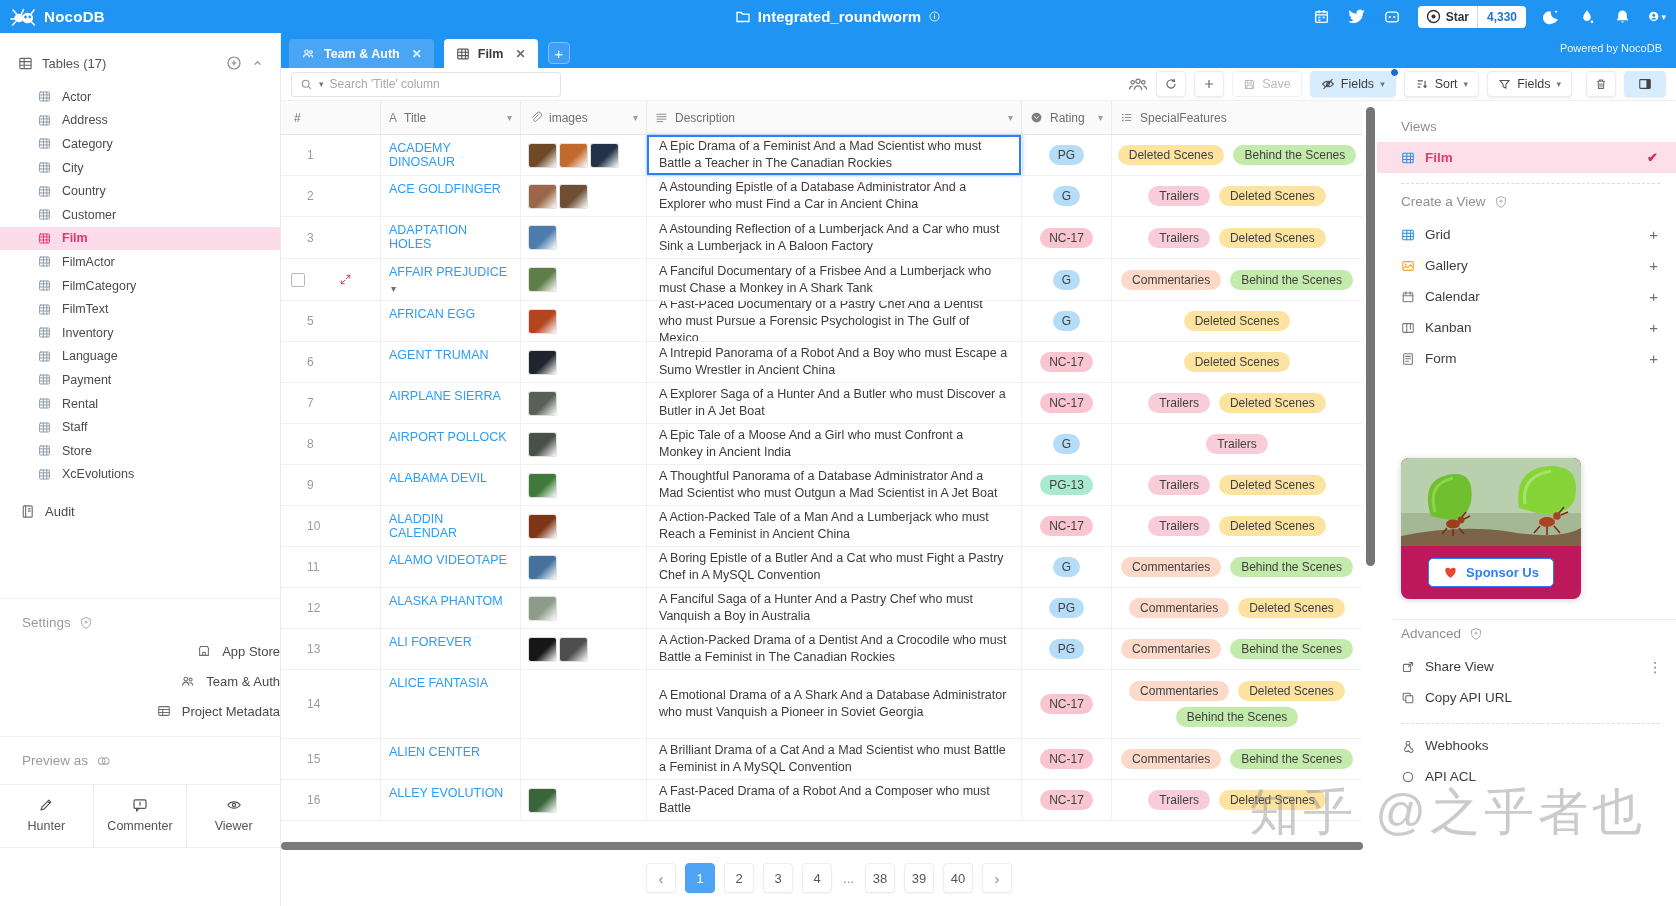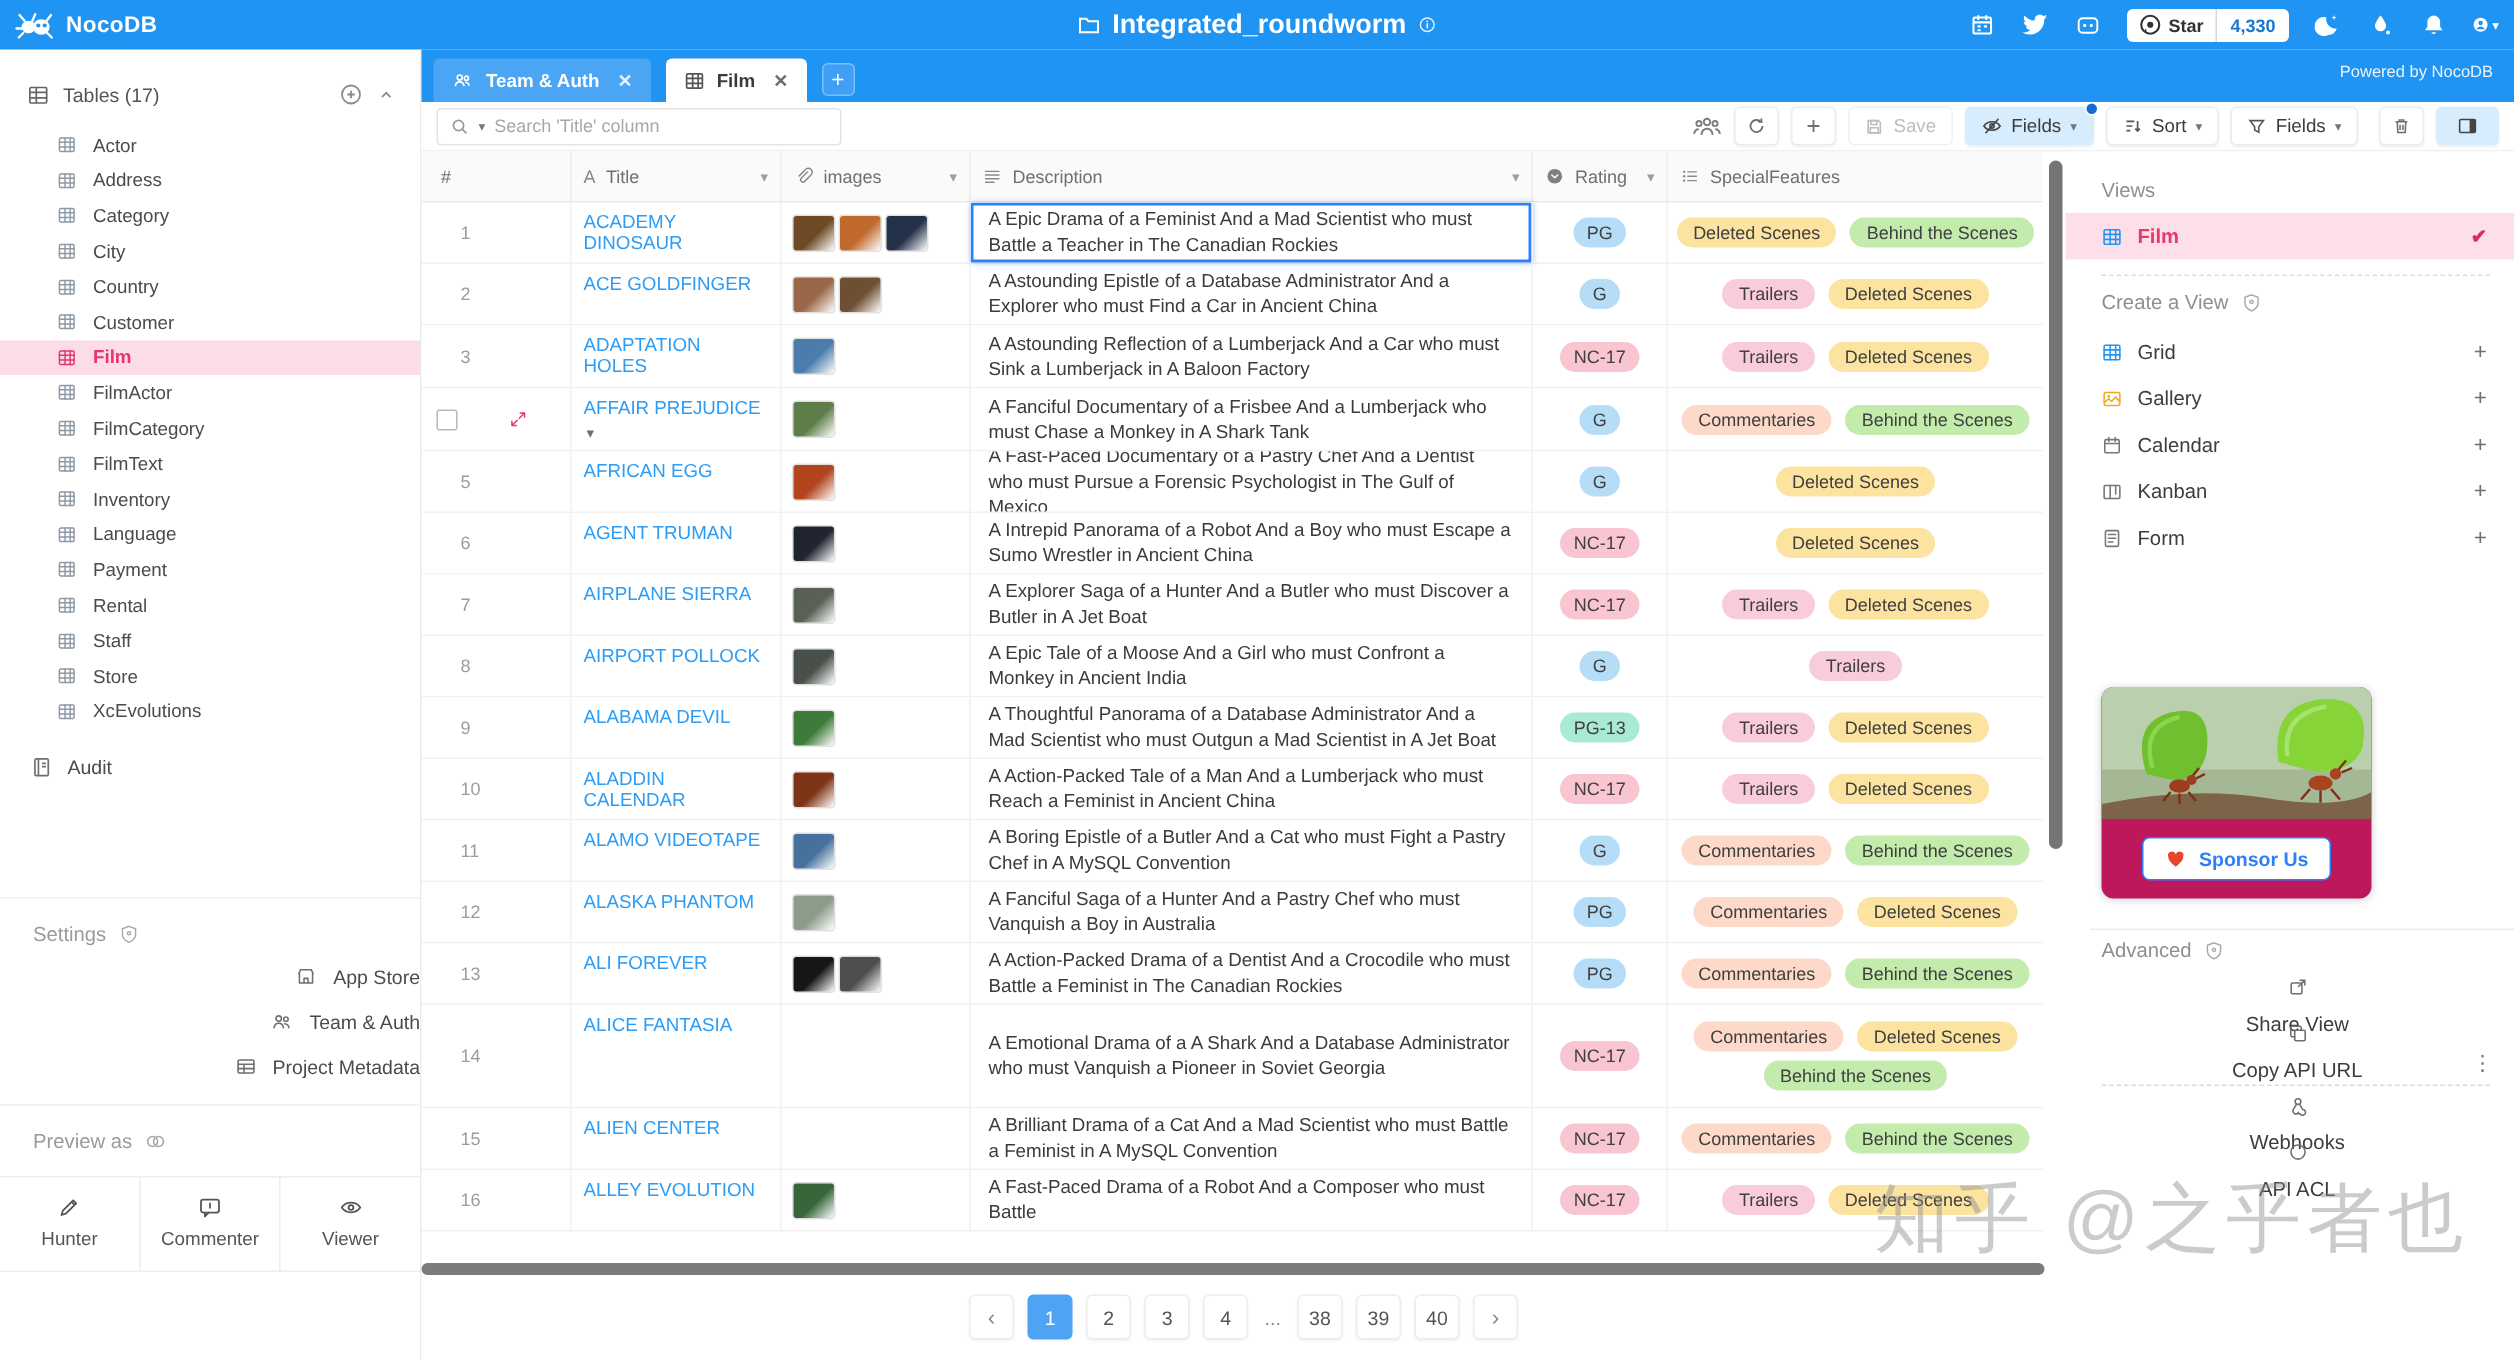--- a/index.html
+++ b/index.html
@@ -3,21 +3,21 @@
 <meta charset="utf-8">
 <style>
   * { margin:0; padding:0; box-sizing:border-box; }
   html,body { width:1676px; height:906px; overflow:hidden; font-family:"Liberation Sans", sans-serif; background:#fff; }
   .topbar { height:33px; background:#2094f3; display:flex; align-items:center; padding:0 10px; color:#fff; position:relative; }
   .brand { display:flex; align-items:center; gap:8px; width:270px; }
   .brand .logo { width:26px; height:22px; }
   .brand .appname { font-size:15px; font-weight:bold; letter-spacing:.3px; }
   .projwrap { position:absolute; left:0; right:0; display:flex; justify-content:center; align-items:center; gap:7px; pointer-events:none; }
   .projwrap > * { pointer-events:auto; }
-  .projname { font-size:18px; font-weight:bold; }
+  .projname { font-size:15px; font-weight:bold; }
   .top-icons { margin-left:auto; display:flex; align-items:center; gap:17px; z-index:2; }
   .tico { width:18px; height:18px; display:flex; align-items:center; justify-content:center; cursor:pointer; }
   .star-widget { display:flex; align-items:center; background:#fff; border-radius:4px; overflow:hidden; height:22px; cursor:pointer; }
   .star-left { display:flex; align-items:center; gap:5px; padding:0 8px; color:#333; font-size:12px; font-weight:bold; border-right:1px solid #d8d8d8; height:100%; }
   .star-count { padding:0 9px; color:#1b75d2; font-size:12px; font-weight:bold; }
   .caret-small { font-size:9px; margin-left:2px; }
 
   .app { display:flex; height:873px; }
   .sidebar { width:281px; background:#fff; border-right:1px solid #ebebeb; display:flex; flex-direction:column; padding-top:22px; }
   .tables-head { display:flex; align-items:center; padding:0 16px 0 18px; color:#555; font-size:13px; gap:9px; margin-bottom:14px; }
@@ -101,21 +101,21 @@
   .view-item { display:flex; align-items:center; gap:10px; height:31px; padding:0 18px 0 24px; font-size:13.5px; color:#3d3d3d; cursor:pointer; }
   .view-item.activev { background:#fcdfe8; color:#e8396d; font-weight:bold; }
   .view-item .vcheck { margin-left:auto; color:#d5305f; font-size:13px; }
   .view-item .vplus { margin-left:auto; color:#6f6f6f; font-size:15px; cursor:pointer; }
   .dashed-div { border-top:1px dashed #dcdcdc; margin:10px 16px 6px 24px; }
   .solid-div { border-top:1px solid #ececec; margin:10px 0 2px 16px; }
   .sponsor-card { width:180px; margin:84px 0 0 24px; background:#be185d; border-radius:8px; box-shadow:0 1px 6px rgba(0,0,0,.18); overflow:hidden; }
   .sponsor-img { width:100%; height:88px; display:block; }
   .sponsor-btnwrap { padding:12px; display:flex; justify-content:center; }
   .sponsor-btn { display:flex; align-items:center; gap:8px; border:1px solid #2d7ff9; border-radius:5px; padding:6px 14px; color:#2d7ff9; font-size:13px; font-weight:bold; background:#fff; cursor:pointer; }
-  .adv-item { display:flex; align-items:center; gap:10px; height:31px; padding:0 14px 0 24px; font-size:13.5px; color:#3d3d3d; cursor:pointer;flex-direction:column; }
+  .adv-item { display:flex; align-items:center; gap:10px; height:31px; padding:0 14px 0 24px; font-size:13.5px; color:#3d3d3d; cursor:pointer; }
   .adv-item .adots { margin-left:auto; color:#777; font-size:14px; cursor:pointer; }
   .watermark { position:absolute; right:30px; bottom:60px; font-size:50px; color:rgba(140,140,140,.45); white-space:nowrap; z-index:40; pointer-events:none; letter-spacing:4px; }
   .checkbox { width:14px; height:14px; border:1.4px solid #b9b9b9; border-radius:2px; background:#fff; cursor:pointer; }
   svg { display:block; }
 </style>
 </head>
 <body>
 
 <div class="topbar">
   <div class="brand">

